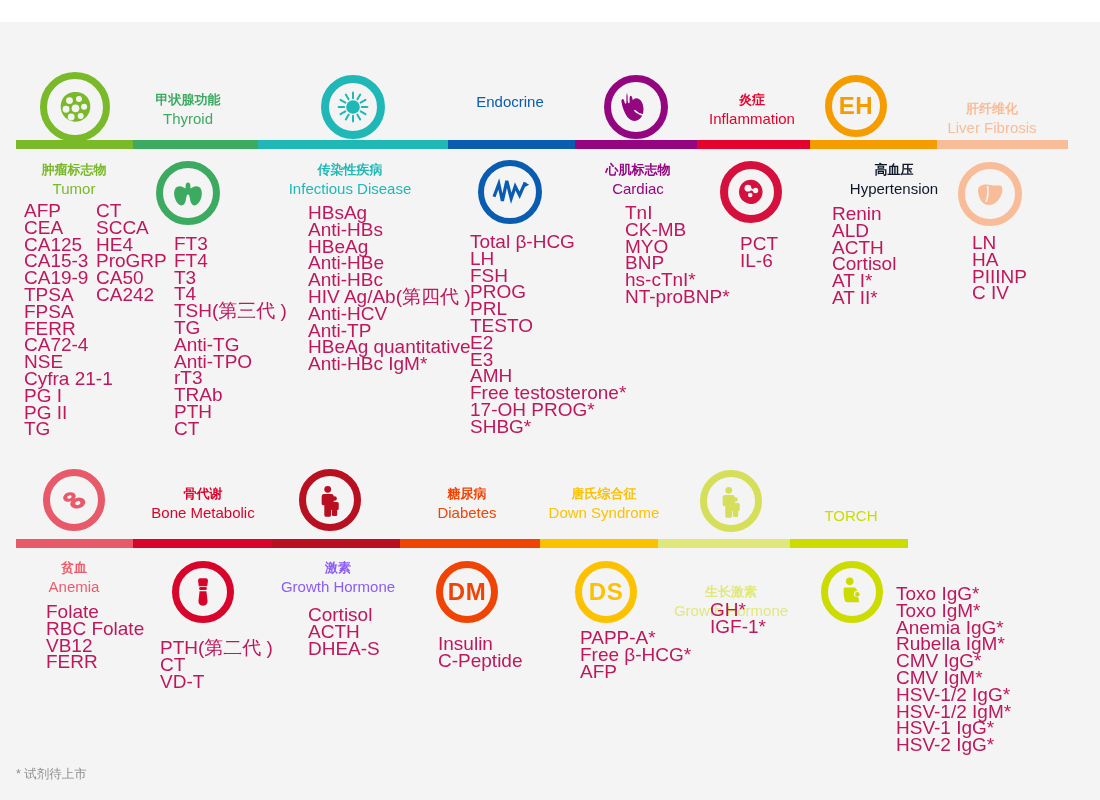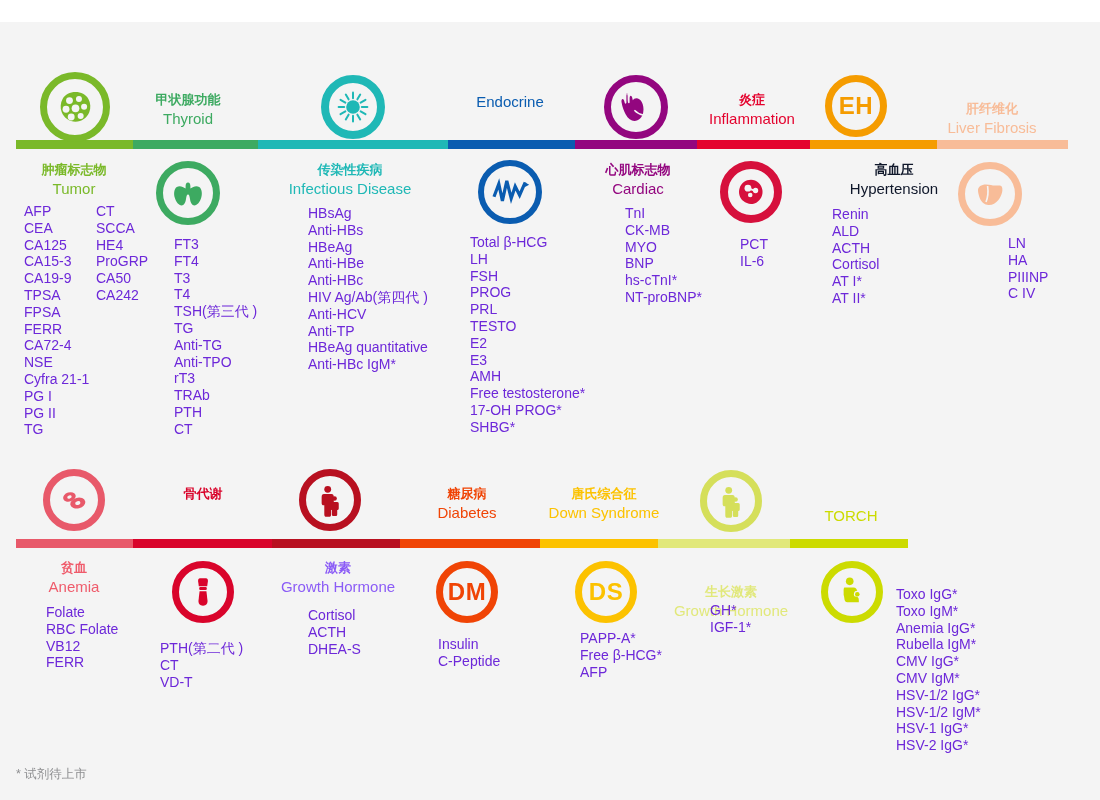--- a/index.html
+++ b/index.html
@@ -47,22 +47,22 @@
   }
   .sec-title .cn{display:block;font-size:13px;font-weight:bold;}
   .sec-title .en{display:block;font-size:15px;}
 
   
   .bar{position:absolute;height:9px;}
 
   
   .list{
     position:absolute;
-    color:#6d28d9;
-    font-size:14px;
+    color:#be185d;
+    font-size:19px;
     line-height:16.8px;
     white-space:nowrap;
   }
   .list div{white-space:nowrap;}
 
   .footnote{
     position:absolute;
     color:#8d8e90;
     font-size:12.5px;
     white-space:nowrap;
@@ -260,20 +260,21 @@
       <div class="sec-title" style="left: 508px; top: 162px; width: 260px; color: rgb(147, 6, 127);">
         <span class="cn">心肌标志物</span>
         <span class="en">Cardiac</span>
       </div>
       <div class="sec-title" style="left: 764px; top: 162px; width: 260px; color: #0f172a;">
         <span class="cn">高血压</span>
         <span class="en">Hypertension</span>
       </div>
       <div class="hdr" style="left: 73px; top: 486px; width: 260px; color: rgb(217, 4, 43);">
         <span class="cn">骨代谢</span>
+        <span class="en">Bone Metabolic</span>
       </div>
       <div class="hdr" style="left: 337px; top: 486px; width: 260px; color: rgb(240, 68, 5);">
         <span class="cn">糖尿病</span>
         <span class="en">Diabetes</span>
       </div>
       <div class="hdr" style="left: 474px; top: 486px; width: 260px; color: rgb(252, 194, 0);">
         <span class="cn">唐氏综合征</span>
         <span class="en">Down Syndrome</span>
       </div>
       <div class="hdr" style="left: 721px; top: 506px; width: 260px; color: rgb(204, 219, 0);">
@@ -370,21 +371,21 @@
         <div>IL-6</div>
       </div>
       <div class="list" style="left: 832px; top: 206px;">
         <div>Renin</div>
         <div>ALD</div>
         <div>ACTH</div>
         <div>Cortisol</div>
         <div>AT I*</div>
         <div>AT II*</div>
       </div>
-      <div class="list" style="left: 972px; top: 235px; margin-left: 36px;">
+      <div class="list" style="left: 972px; top: 235px;">
         <div>LN</div>
         <div>HA</div>
         <div>PIIINP</div>
         <div>C IV</div>
       </div>
       <div class="list" style="left: 46px; top: 604px;">
         <div>Folate</div>
         <div>RBC Folate</div>
         <div>VB12</div>
         <div>FERR</div>

